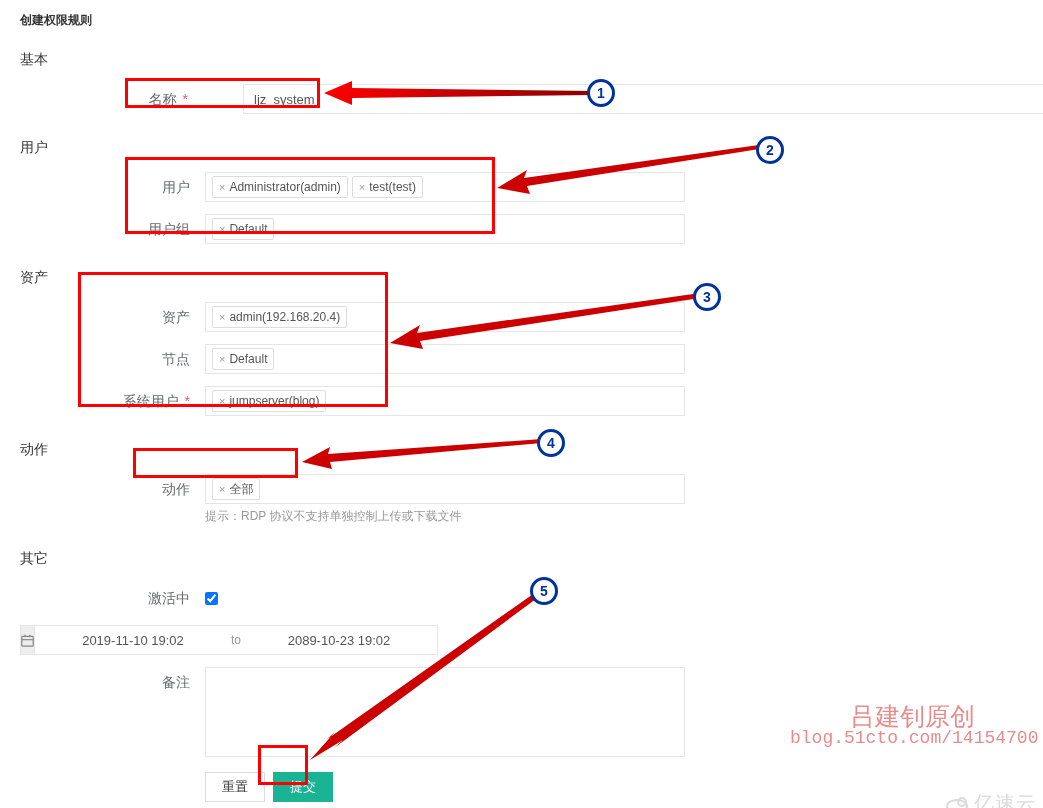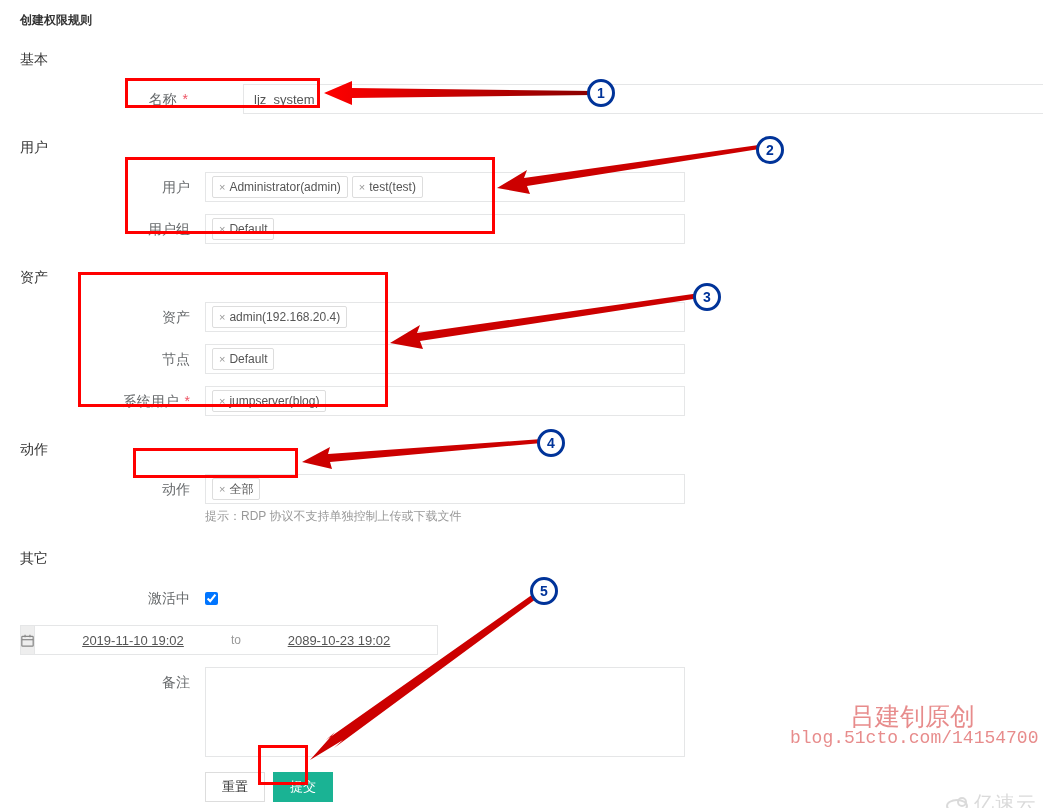--- a/index.html
+++ b/index.html
@@ -12,21 +12,21 @@
     .required { color: #ed5565; margin-left: 2px; }
     .form-control-wrap { flex: 0 0 480px; max-width: 480px; }
     .form-input { width: 100%; height: 30px; border: 1px solid #e5e6e7; padding: 4px 10px; font-size: 13px; color: #555; outline: none; background: #fff; margin-left: 40px; }
     .tag-input { width: 100%; min-height: 30px; border: 1px solid #e5e6e7; padding: 3px 6px; background: #fff; display: flex; flex-wrap: wrap; align-items: center; gap: 4px; }
     .tag { display: inline-flex; align-items: center; background: #fff; border: 1px solid #ddd; padding: 1px 6px; font-size: 12px; color: #555; border-radius: 2px; line-height: 18px; }
     .tag-x { margin-right: 4px; font-size: 11px; color: #999; cursor: pointer; }
     .helper-text { font-size: 12px; color: #999; margin-top: 4px; }
     .checkbox-input { margin-top: 9px; }
     .date-group { display: flex; align-items: center; width: 100%; }
     .date-icon { width: 30px; height: 30px; border: 1px solid #e5e6e7; border-right: none; display: flex; align-items: center; justify-content: center; background: #eee; }
-    .date-input { flex: 1; height: 30px; border: 1px solid #e5e6e7; padding: 4px 10px; text-align: center; font-size: 13px; color: #555; background: #fff; outline: none; text-decoration: underline; }
+    .date-input { flex: 1; height: 30px; border: 1px solid #e5e6e7; padding: 4px 10px; text-align: center; font-size: 13px; color: #555; background: #fff; outline: none; }
     .date-sep { width: 36px; height: 30px; border-top: 1px solid #e5e6e7; border-bottom: 1px solid #e5e6e7; display: flex; align-items: center; justify-content: center; background: #fff; font-size: 12px; color: #999; }
     .textarea { width: 100%; height: 90px; border: 1px solid #e5e6e7; padding: 6px 10px; font-size: 13px; resize: none; outline: none; }
     .btn-row { display: flex; gap: 8px; align-items: flex-end; }
     .btn { height: 30px; padding: 0 16px; border: 1px solid #ddd; background: #fff; font-size: 13px; cursor: pointer; color: #333; }
     .btn-primary { background: #1ab394; border-color: #1ab394; color: #fff; }
     
     .hl { position: absolute; border: 3px solid #ff0000; pointer-events: none; z-index: 5; }
     
     .arrow { position: absolute; z-index: 6; pointer-events: none; }
     

